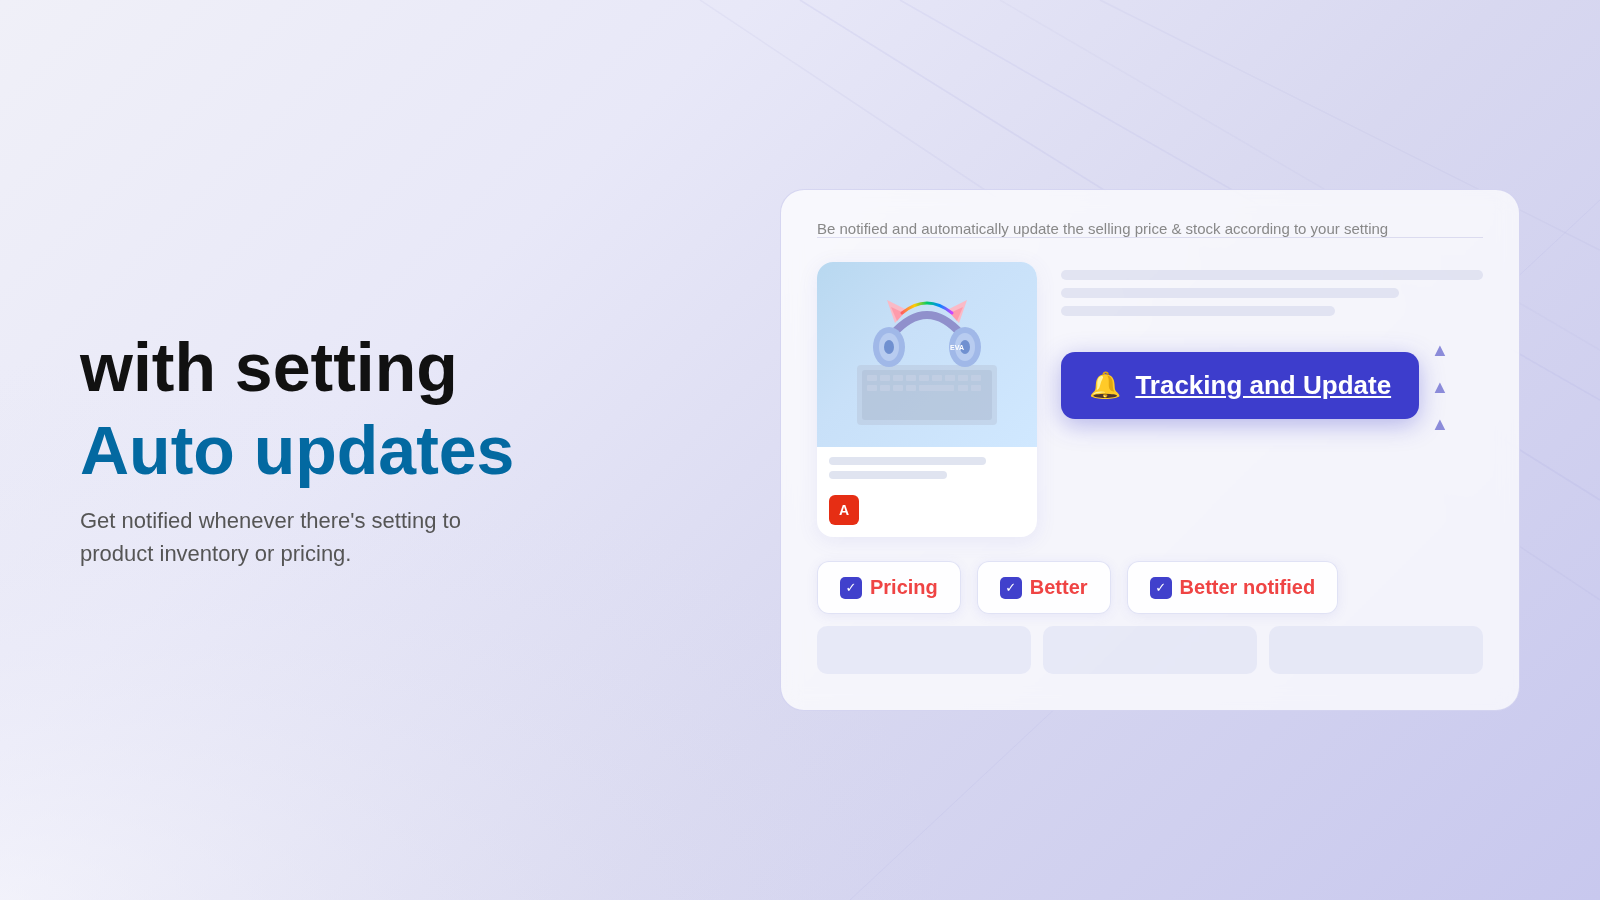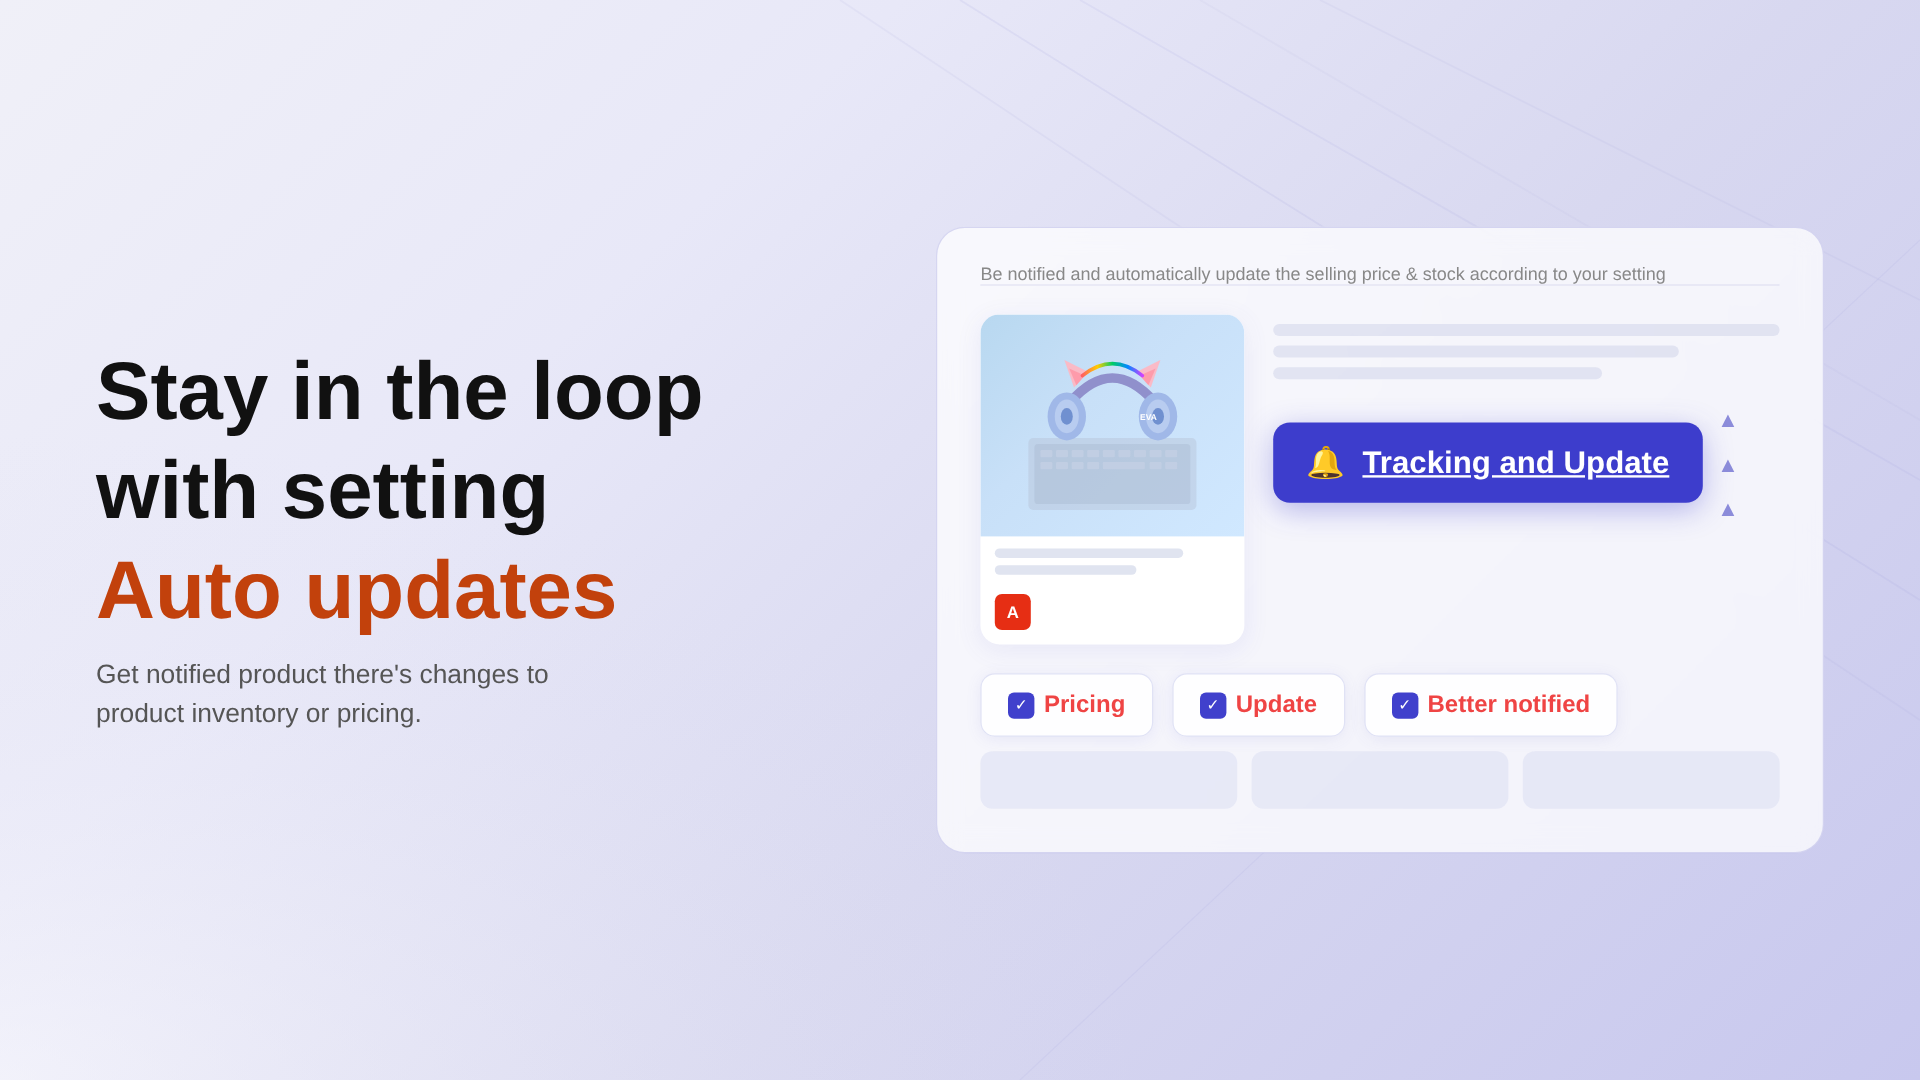--- a/index.html
+++ b/index.html
@@ -39,21 +39,21 @@
       font-size: 68px;
       font-weight: 800;
       color: #111;
       line-height: 1.1;
       margin-bottom: 8px;
     }
 
     .headline-accent {
       font-size: 68px;
       font-weight: 800;
-      color: #c2410c;
+      color: #0369a1;
       line-height: 1.1;
       margin-bottom: 16px;
     }
 
     .description {
       font-size: 22px;
       color: #555;
       line-height: 1.5;
       max-width: 430px;
     }
@@ -281,24 +281,23 @@
 
     <radialGradient id="glow1" cx="0%" cy="100%" r="60%">
       <stop offset="0%" stop-color="#ffffff" stop-opacity="0.5"></stop>
       <stop offset="100%" stop-color="#e0e0f0" stop-opacity="0"></stop>
     </radialGradient>
     <rect width="1600" height="900" fill="url(#glow1)"></rect>
   </svg>
 </div>
 
 <div class="left-content">
-  <div class="headline-static">Stay in the loop</div>
   <div class="headline-static">with setting</div>
   <div class="headline-accent">Auto updates</div>
-  <div class="description">Get notified product there's changes to product inventory or pricing.</div>
+  <div class="description">Get notified whenever there's setting to product inventory or pricing.</div>
 </div>
 
 <div class="right-content">
 
   <div class="main-card">
 
     <div class="card-subtitle">Be notified and automatically update the selling price &amp; stock according to your setting</div>
 
     <div class="card-inner">
 
@@ -394,21 +393,21 @@
 
     </div>
 
     <div class="checkboxes-row">
       <div class="checkbox-item">
         <div class="check-box">✓</div>
         <span class="checkbox-label">Pricing</span>
       </div>
       <div class="checkbox-item">
         <div class="check-box">✓</div>
-        <span class="checkbox-label">Update</span>
+        <span class="checkbox-label">Better</span>
       </div>
       <div class="checkbox-item">
         <div class="check-box">✓</div>
         <span class="checkbox-label">Better notified</span>
       </div>
     </div>
 
     <div class="bottom-faded">
       <div class="faded-box"></div>
       <div class="faded-box"></div>

